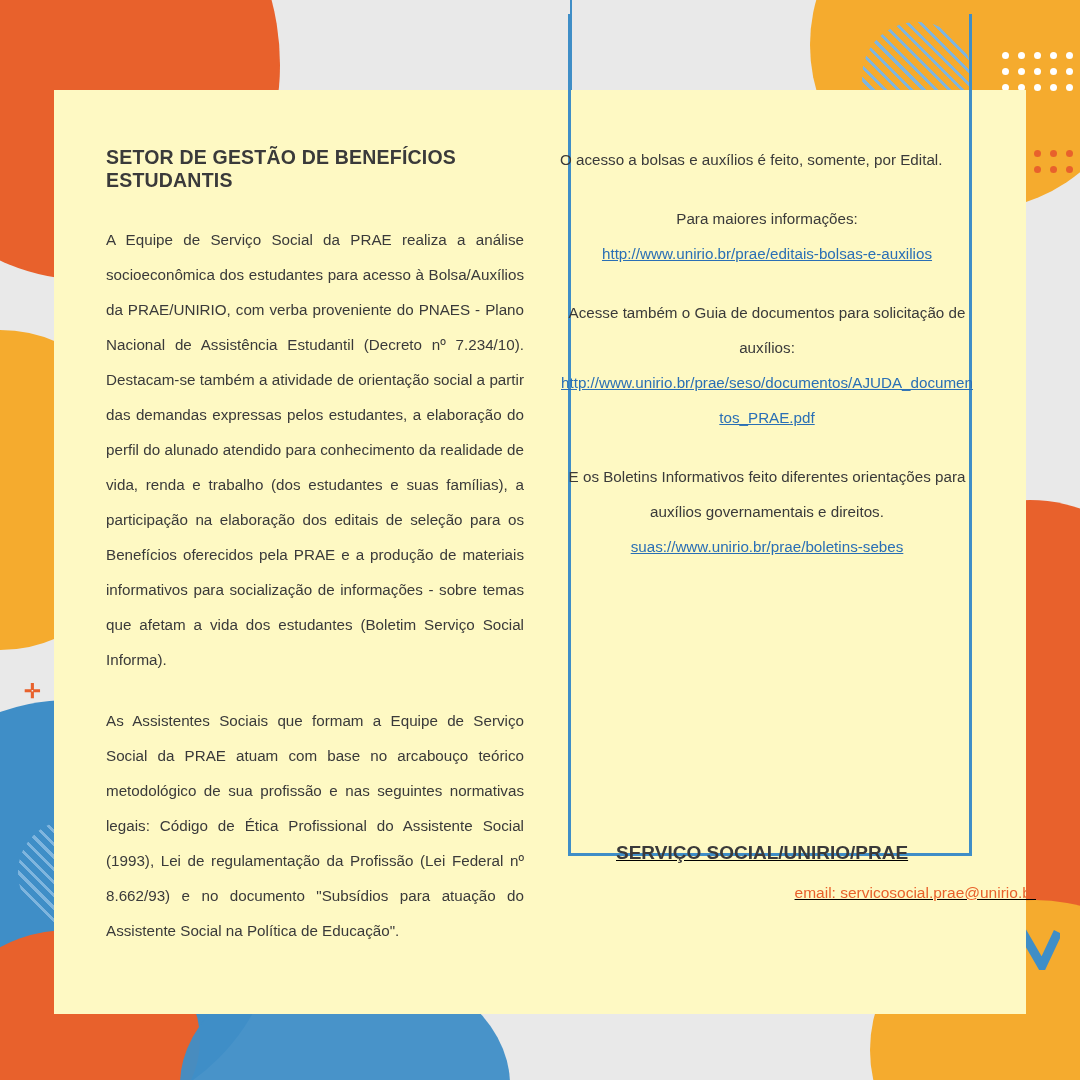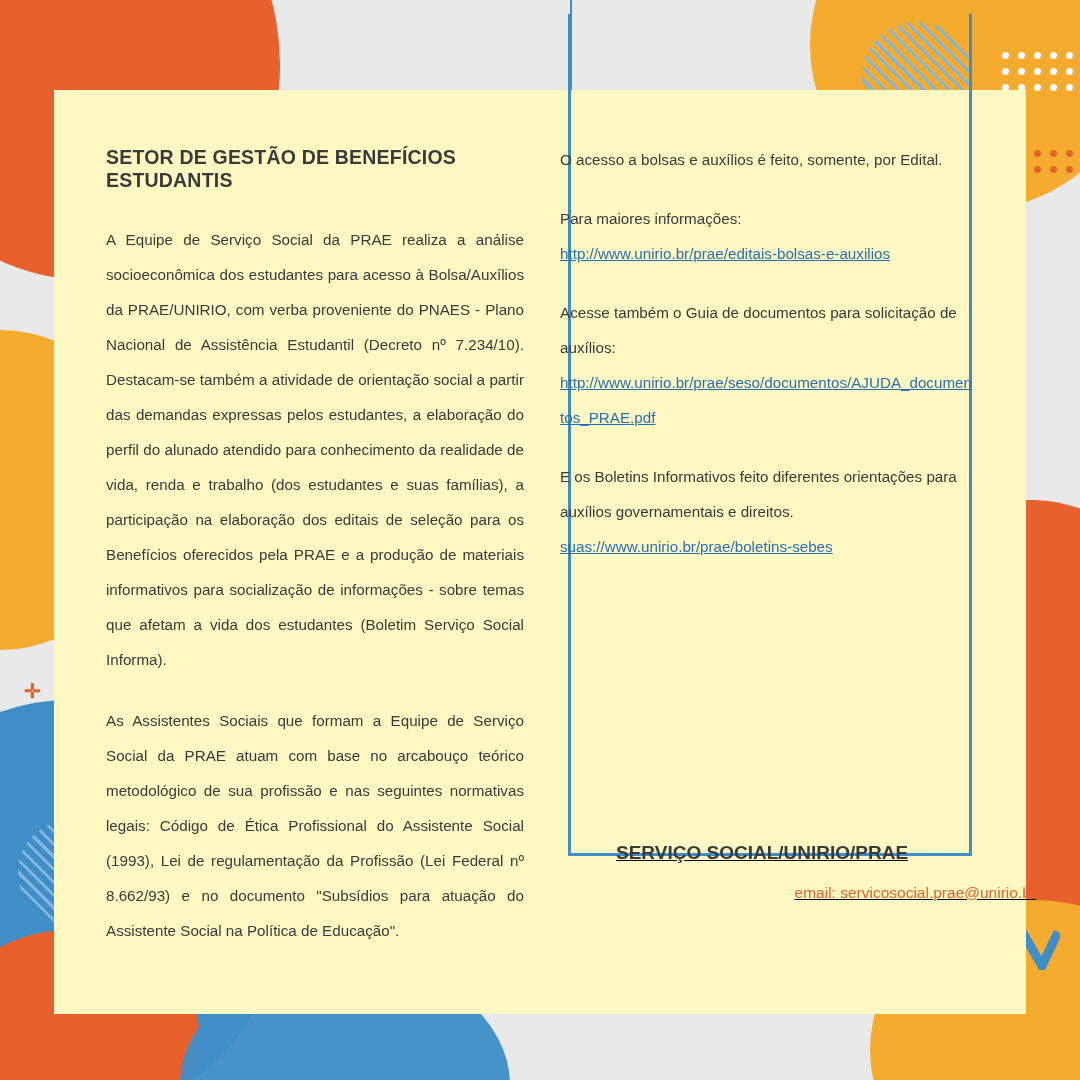--- a/index.html
+++ b/index.html
@@ -172,21 +172,21 @@
     margin-bottom: 24px;
   }
   a.link {
     color: #2a6fb5;
     text-decoration: underline;
     font-size: 15.2px;
     line-height: 35px;
     display: block;
     word-break: break-word;
   }
-  .link-group { margin-bottom: 24px; }
+  .link-group { margin-bottom: 24px; text-align: center; }
 
   .footer {
     position: absolute;
     left: 562px; top: 752px;
     width: 420px;
     text-decoration: underline;
   }
   .footer h2 {
     font-size: 19px;
     font-weight: 700;

